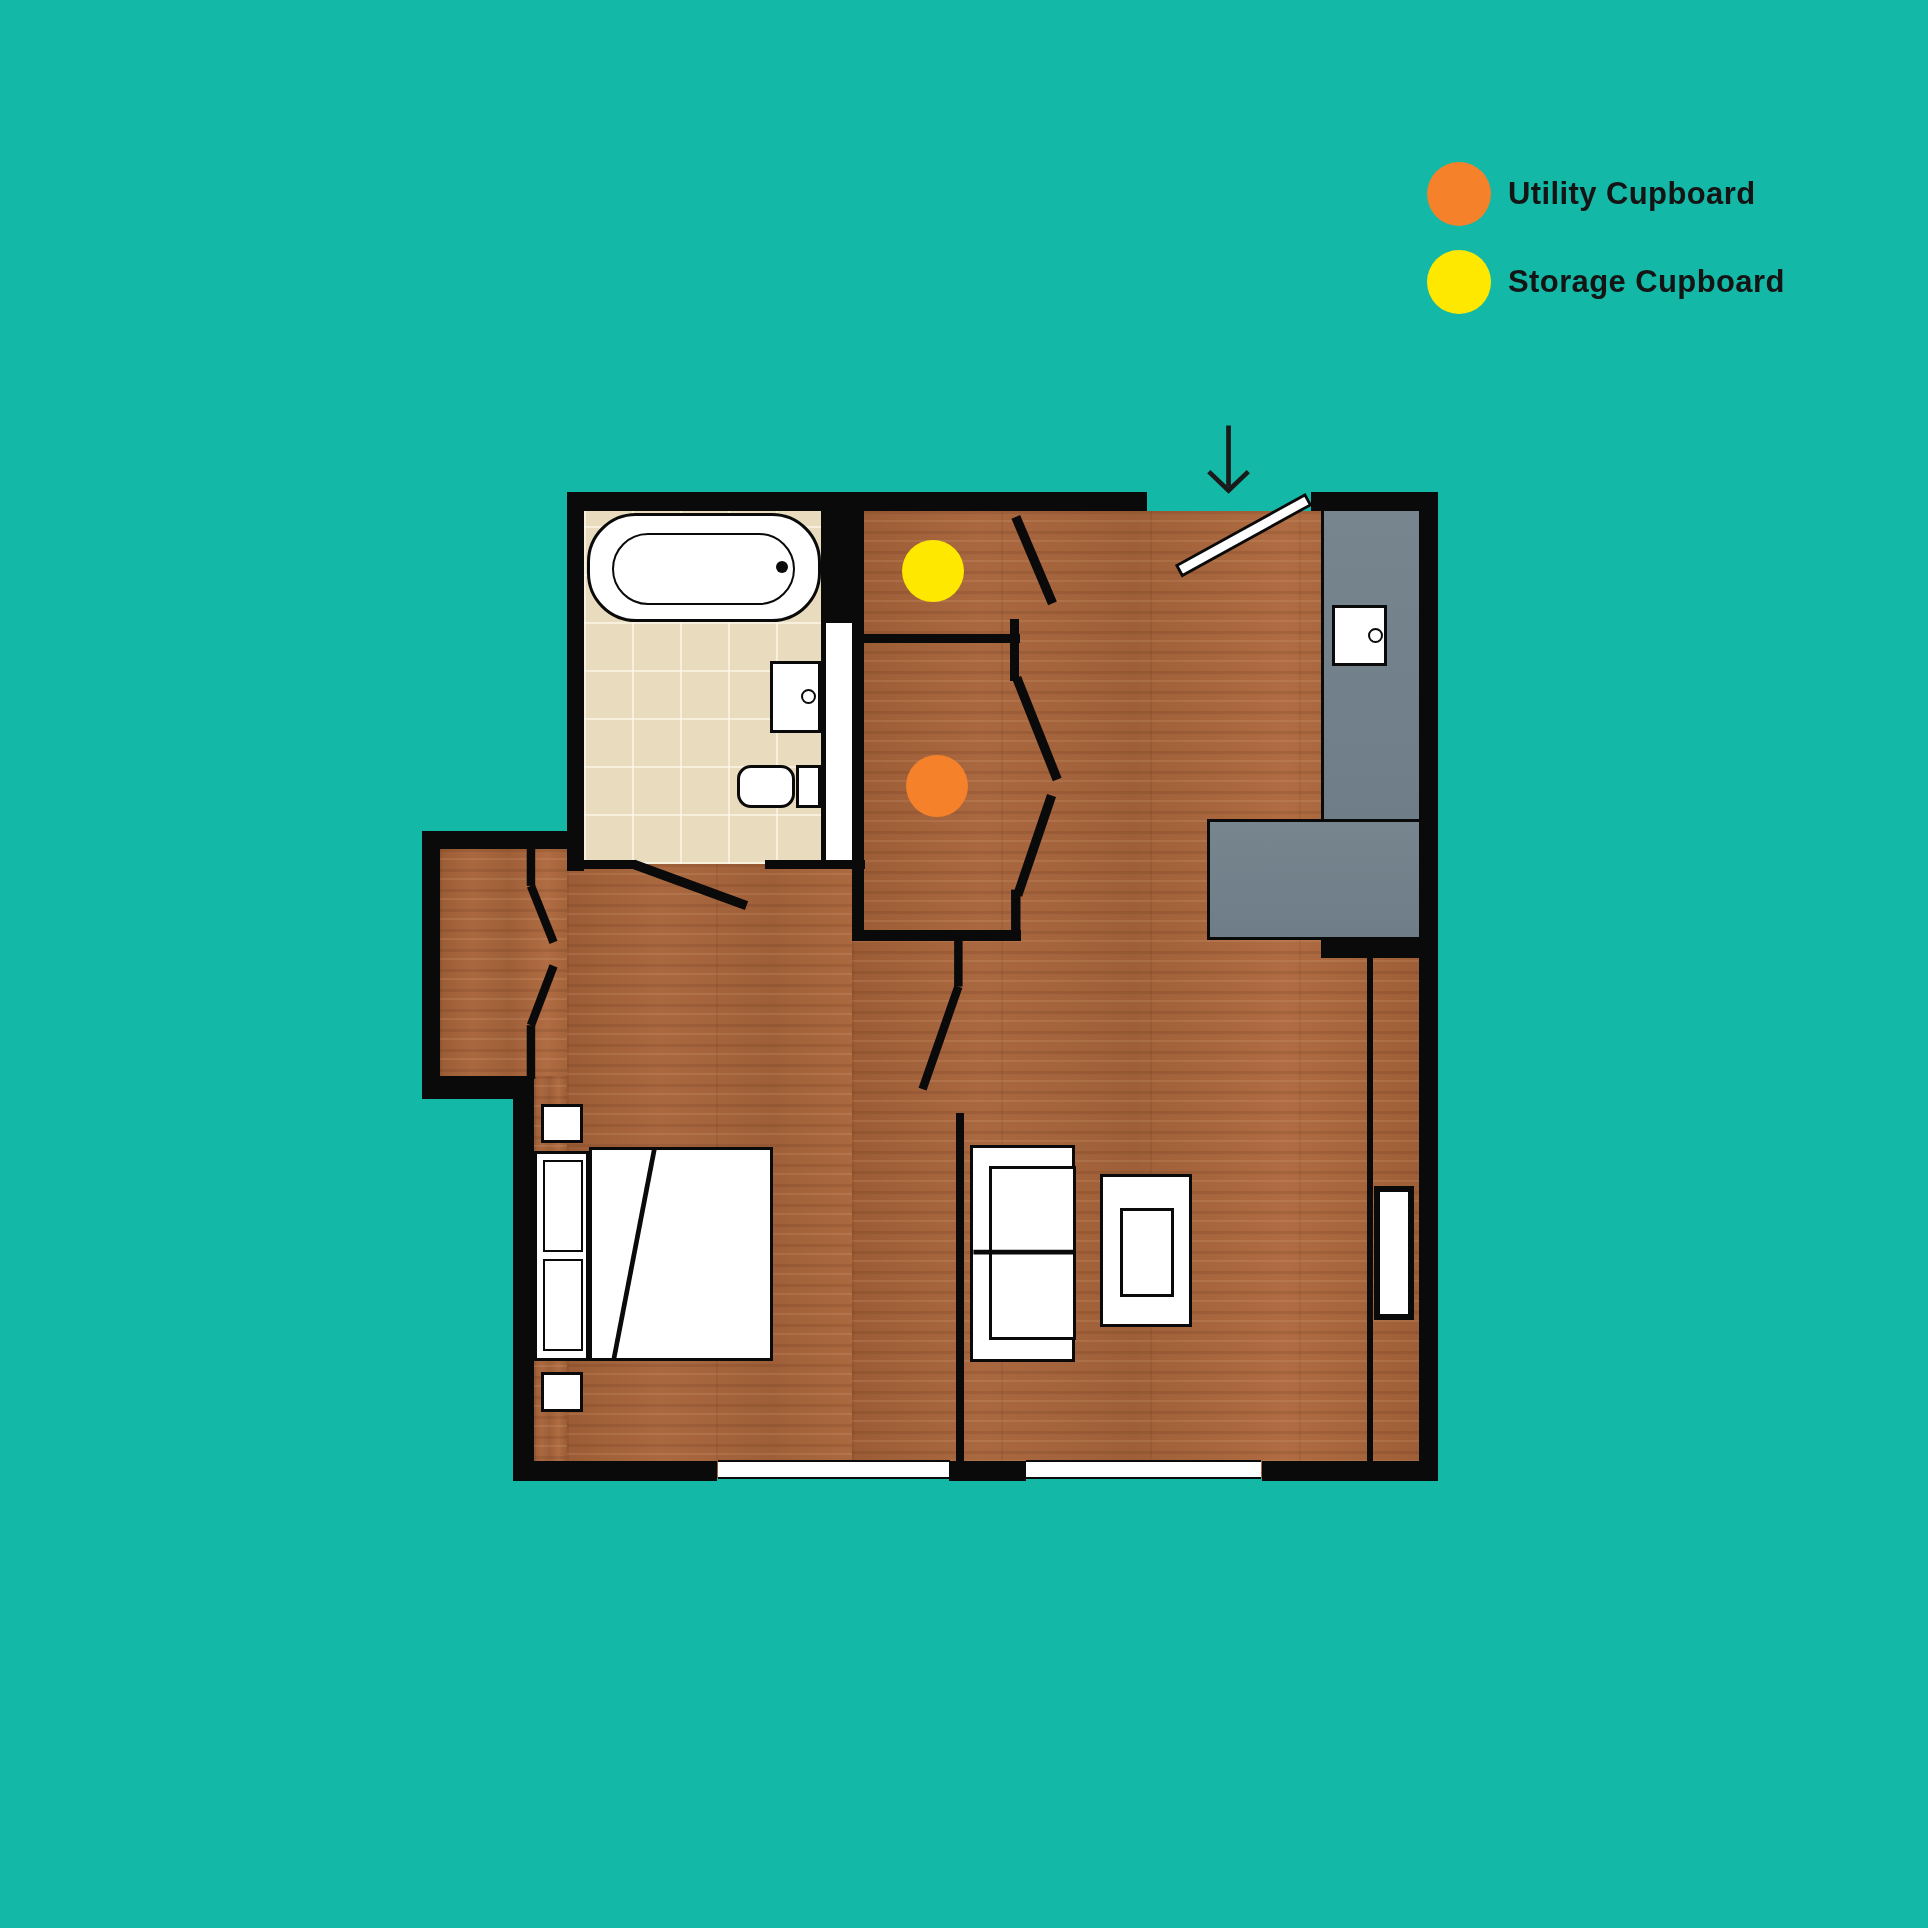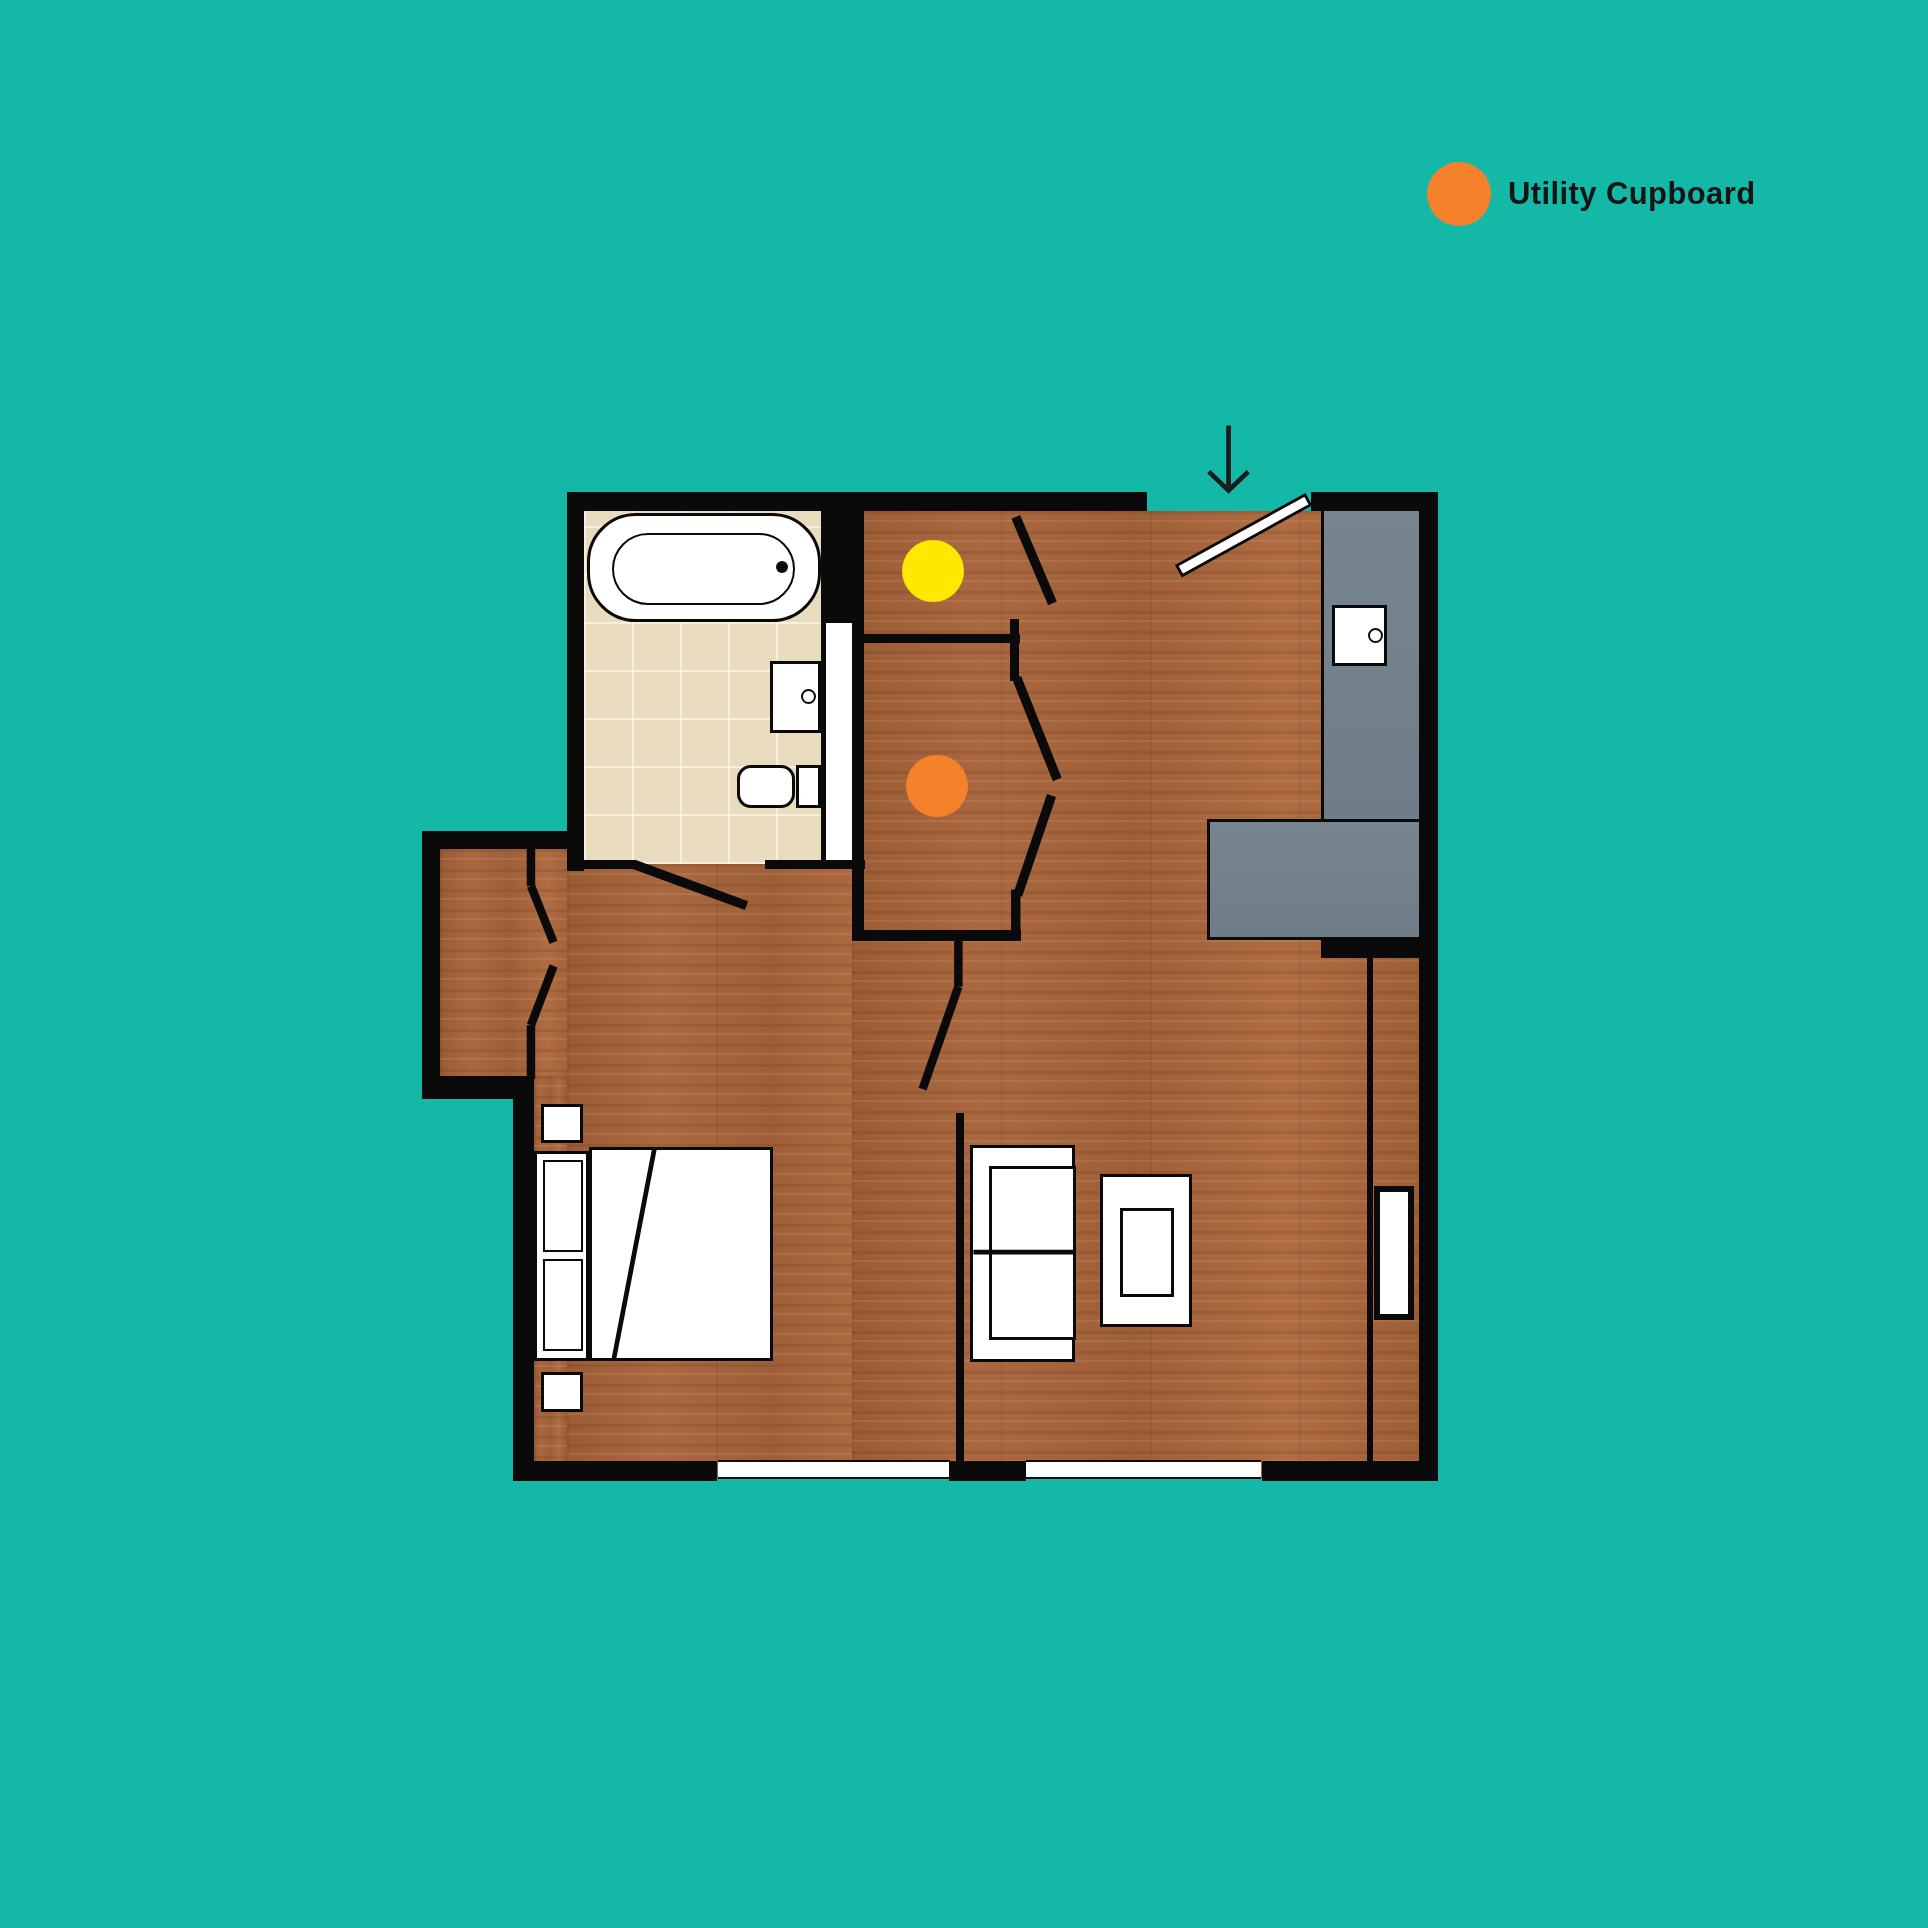--- a/index.html
+++ b/index.html
@@ -130,16 +130,20 @@
   </svg>
 
   <div class="abs dot" style="left:902px;top:540px;width:62px;height:62px;background:#FFE800;"></div>
   <div class="abs dot" style="left:906px;top:755px;width:62px;height:62px;background:#F5822B;"></div>
 
   <div class="legend">
     <div class="legend-row">
       <span class="legend-swatch orange"></span>
       <span class="legend-label">Utility Cupboard</span>
     </div>
+    <div class="legend-row">
+      <span class="legend-swatch yellow"></span>
+      <span class="legend-label">Storage Cupboard</span>
+    </div>
   </div>
 
 </div>
 
 
 </body></html>

